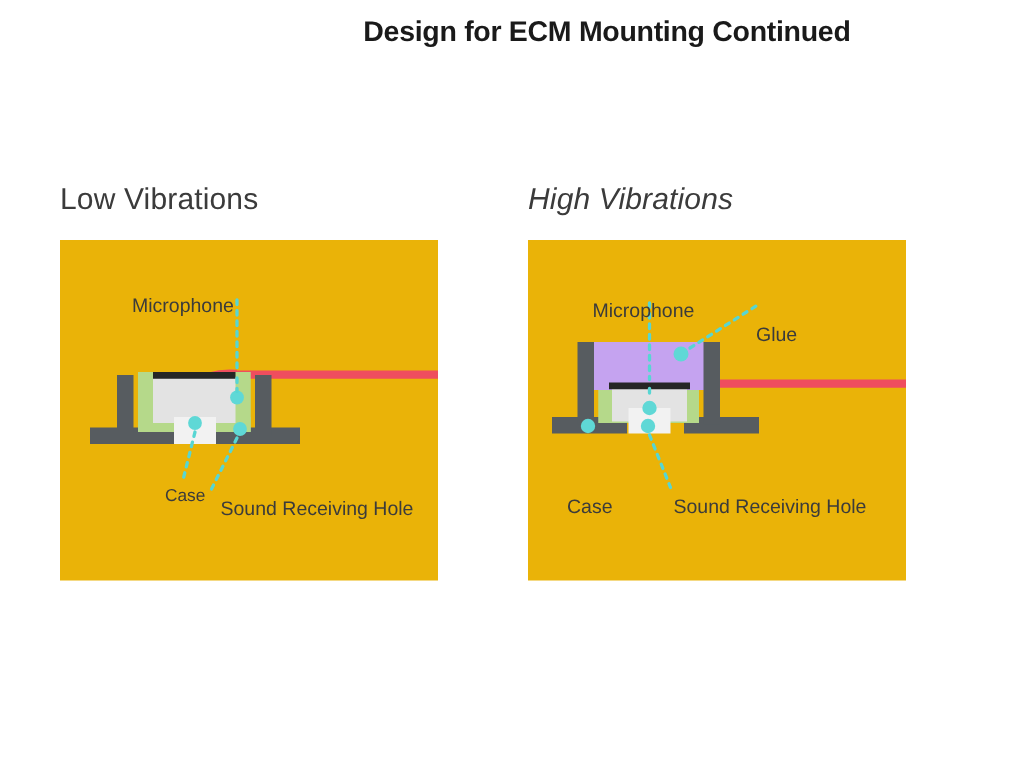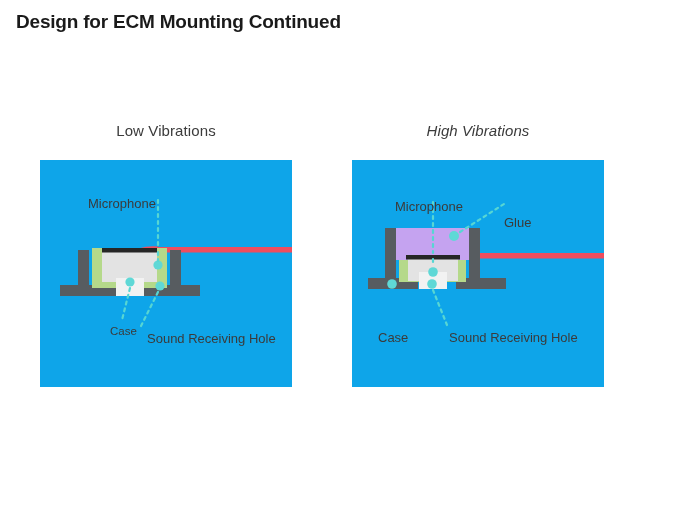--- a/index.html
+++ b/index.html
@@ -19,43 +19,41 @@
     left: 0; top: 0;
     width: 675px;
     height: 506px;
     background: #ffffff;
   }
   #slide-title {
     position: absolute;
     left: 0;
     top: 11px;
     width: 567px;
-    text-align: left;
+    text-align: right;
     font-size: 19px;
     font-weight: bold;
     color: #1a1a1a;
     letter-spacing: -0.2px;
-    padding-left: 16px;
   }
   .panel {
     position: absolute;
     top: 160px;
     width: 252px;
     height: 227px;
-    background: #0ea5e9;
+    background: #eab308;
   }
   #panel-low  { left: 40px; }
   #panel-high { left: 352px; }
 
   .panel-heading {
     position: absolute;
     top: 122px;
     width: 252px;
-    text-align: center;
-    font-size: 15px;
+    font-size: 20px;
     font-weight: 300;
     color: #3b3b3b;
     letter-spacing: 0.1px;
   }
   #heading-low  { left: 40px; }
   #heading-high { left: 352px; font-style: italic; }
 
   .label {
     position: absolute;
     color: #3b3b3b;

